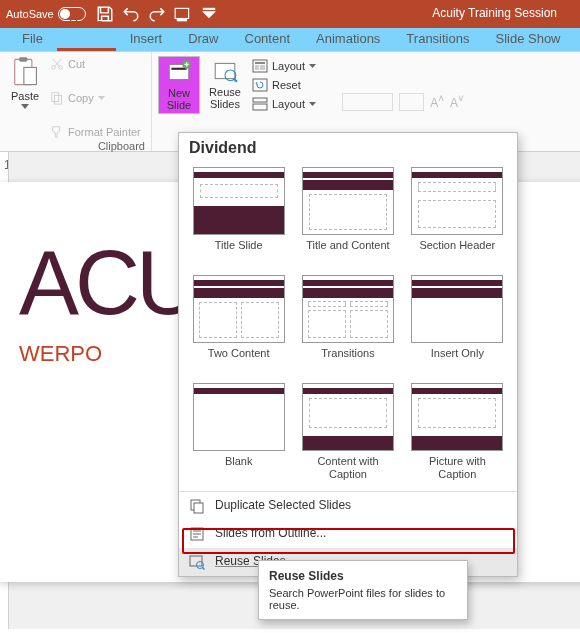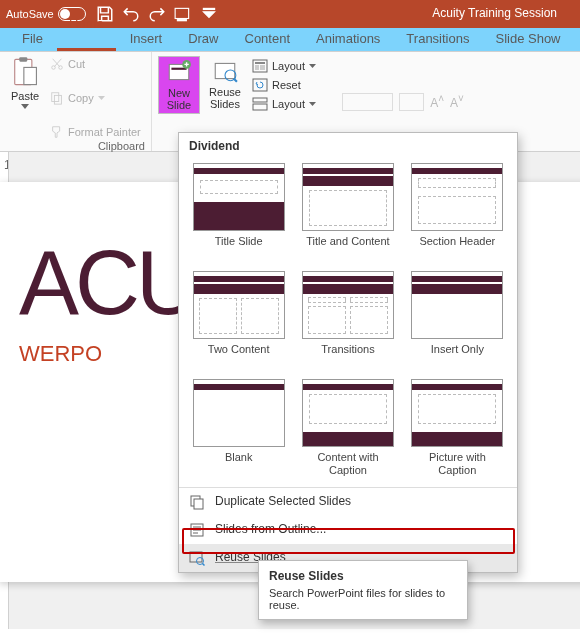--- a/index.html
+++ b/index.html
@@ -46,21 +46,21 @@
 .thumb-wrap { display: flex; gap: 4px; margin-bottom: 28px; }
 .thumb-num { font-size: 12px; color: #666; width: 12px; }
 
 .slide-view { flex:1; background:#f0f0f0; padding: 30px 0 0 0; position: relative; }
 .slide-big { margin-left: -10px; width: 600px; height: 400px; background:#fff; box-shadow: 0 2px 8px rgba(0,0,0,0.2); padding: 50px 20px; }
 .slide-big .acu { font-size: 90px; font-weight: 200; color:#4c1d33; letter-spacing:-4px;}
 .slide-big .sub { font-size: 22px; color:#C44123; font-weight:300; margin-top:6px;}
 
 
 .gallery { position: absolute; left: 178px; top: 132px; width: 340px; background: #fff; border: 1px solid #bbb; box-shadow: 2px 4px 10px rgba(0,0,0,0.25); z-index: 10; }
-.gallery-header { padding: 6px 10px 4px 10px; font-weight: 600; font-size: 12px; }
+.gallery-header { padding: 6px 10px 4px 10px; font-weight: 600; font-size: 16px; }
 .layouts { display: grid; grid-template-columns: repeat(3, 1fr); gap: 10px 14px; padding: 6px 12px 10px 12px; }
 .layout-cell { display: flex; flex-direction: column; align-items: center; gap: 4px; }
 .layout-thumb { width: 92px; height: 68px; border: 1px solid #999; background: #fff; position: relative; overflow: hidden; }
 .layout-label { font-size: 11px; color: #444; text-align: center; line-height: 1.15; min-height: 26px; }
 .lt-bar { position:absolute; background:#4c1d33;}
 .lt-line { position:absolute; border:1px dashed #bbb; }
 
 .gallery-sep { border-top: 1px solid #ddd; }
 .gallery-item { display: flex; align-items: flex-start; gap: 10px; padding: 6px 10px; font-size: 12px; }
 .gallery-item.hi { background: #e8e8e8; }

